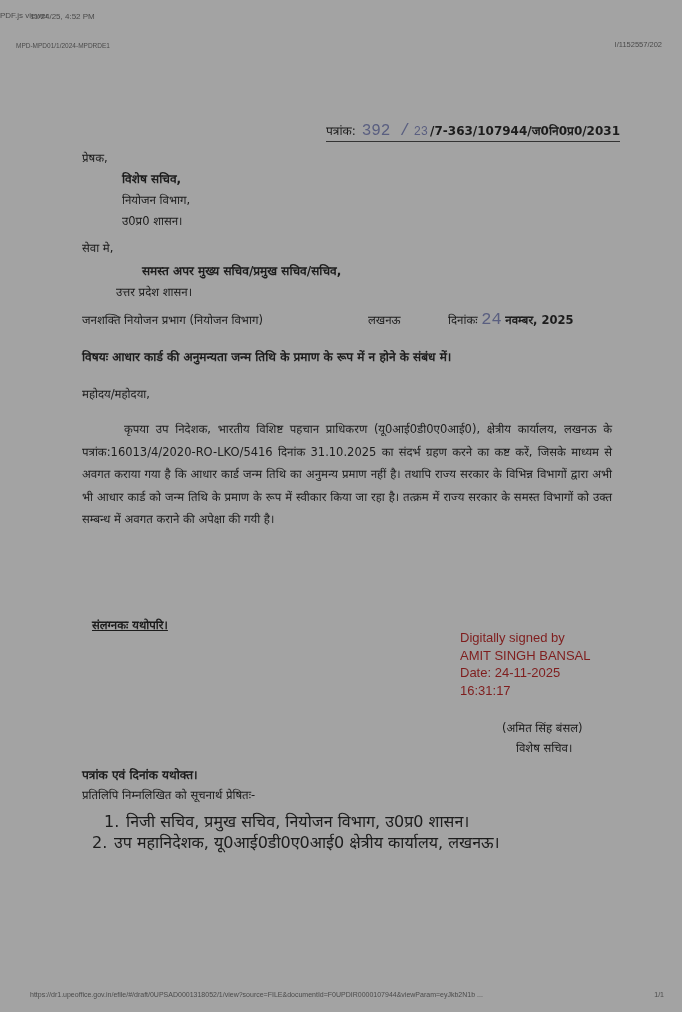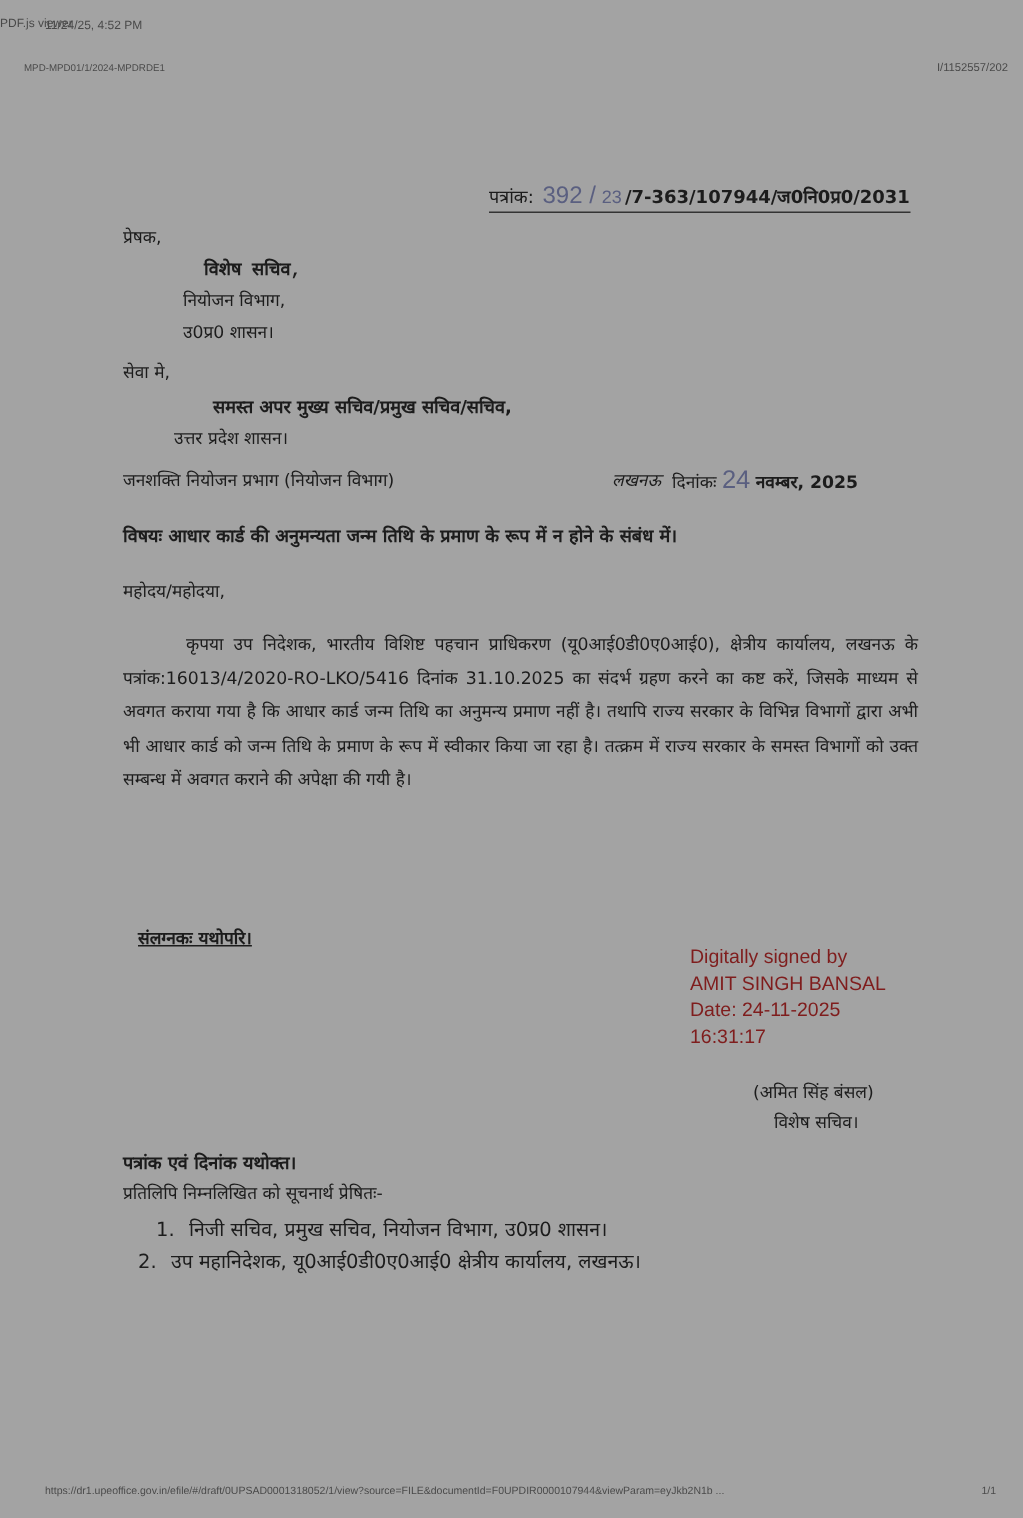--- a/index.html
+++ b/index.html
@@ -19,34 +19,34 @@
     position: absolute;
     left: 0;
     width: 682px;
     font-family: "Liberation Sans", sans-serif;
     color: #3a3a3a;
     opacity: 0.85;
   }
   .print-header .time { position: absolute; left: 30px; top: 12px; font-size: 8px; }
   .print-header .title { position: absolute; left: 0; width: 682px; top: 11px; font-size: 8px; }
   .print-header .ref-left { position: absolute; left: 16px; top: 42px; font-size: 6.5px; }
-  .print-header .ref-right { position: absolute; right: 10px; top: 40px; font-size: 7.5px; }
+  .print-header .ref-right { position: absolute; right: 20px; top: 40px; font-size: 7.5px; }
   .print-footer .url { position: absolute; left: 30px; top: 991px; font-size: 7px; white-space: nowrap; }
   .print-footer .page { position: absolute; right: 18px; top: 991px; font-size: 7px; }
 
   .doc {
     position: absolute;
     left: 0; top: 0;
     width: 682px;
     height: 1012px;
   }
   .abs { position: absolute; white-space: nowrap; }
   .b { font-weight: bold; }
   .hand {
-    font-family: Liberation Sans, sans-serif;
+    font-family: Liberation Mono, monospace;
     color: #5a5f80;
     font-size: 17px;
     font-weight: normal;
   }
   .letter-no {
     left: 326px; top: 122px;
     font-size: 12px;
     border-bottom: 1px solid #333;
     padding-bottom: 1px;
   }
@@ -65,51 +65,51 @@
   .para .indent { display: inline-block; width: 42px; }
   .underline { text-decoration: underline; margin-left: 10px; }
   .sig {
     position: absolute;
     left: 460px; top: 629px;
     font-family: "Liberation Sans", sans-serif;
     font-size: 13px;
     line-height: 17.5px;
     color: #7f1d1d;
   }
-  .list-item { position: absolute; font-size: 13px; white-space: nowrap; }
+  .list-item { position: absolute; font-size: 16px; white-space: nowrap; }
   .list-item .num { display: inline-block; width: 22px; }
 </style>
 </head>
 <body>
 
 <div class="print-header">
   <span class="time">11/24/25, 4:52 PM</span>
   <span class="title">PDF.js viewer</span>
   <span class="ref-left">MPD-MPD01/1/2024-MPDRDE1</span>
   <span class="ref-right">I/1152557/202</span>
 </div>
 
 <div class="doc">
 
   <div class="abs letter-no">
     <span>पत्रांक:</span>
     <span class="hand">392 /</span><span class="hand" style="font-size:12px">23</span><span class="b">/7-363/107944/ज0नि0प्र0/2031</span>
   </div>
 
   <div class="abs fs11" style="left:82px; top:150px;">प्रेषक,</div>
-  <div class="abs fs12 b" style="left:136px; top:170px;font-family:Liberation Mono, monospace;">विशेष सचिव,</div>
+  <div class="abs fs12 b" style="left:122px; top:170px;">विशेष सचिव,</div>
   <div class="abs fs11" style="left:122px; top:192px;">नियोजन विभाग,</div>
   <div class="abs fs11" style="left:122px; top:213px;">उ0प्र0 शासन।</div>
 
   <div class="abs fs11" style="left:82px; top:240px;">सेवा मे,</div>
   <div class="abs fs12 b" style="left:122px; top:262px;margin-left:20px;">समस्त अपर मुख्य सचिव/प्रमुख सचिव/सचिव,</div>
   <div class="abs fs11" style="left:116px; top:284px;">उत्तर प्रदेश शासन।</div>
 
   <div class="abs fs11" style="left:82px; top:312px;">जनशक्ति नियोजन प्रभाग (नियोजन विभाग)</div>
-  <div class="abs fs11" style="left:408px; top:312px;font-style:italic;">लखनऊ</div>
+  <div class="abs fs11" style="left:368px; top:312px;">लखनऊ</div>
   <div class="abs fs11" style="left:448px; top:310px;">
     <span>दिनांकः</span>
     <span class="hand">24</span>
     <span class="b">नवम्बर, 2025</span>
   </div>
 
   <div class="abs fs12 b" style="left:82px; top:348px;">विषयः आधार कार्ड की अनुमन्यता जन्म तिथि के प्रमाण के रूप में न होने के संबंध में।</div>
 
   <div class="abs fs11" style="left:82px; top:386px;">महोदय/महोदया,</div>
 

